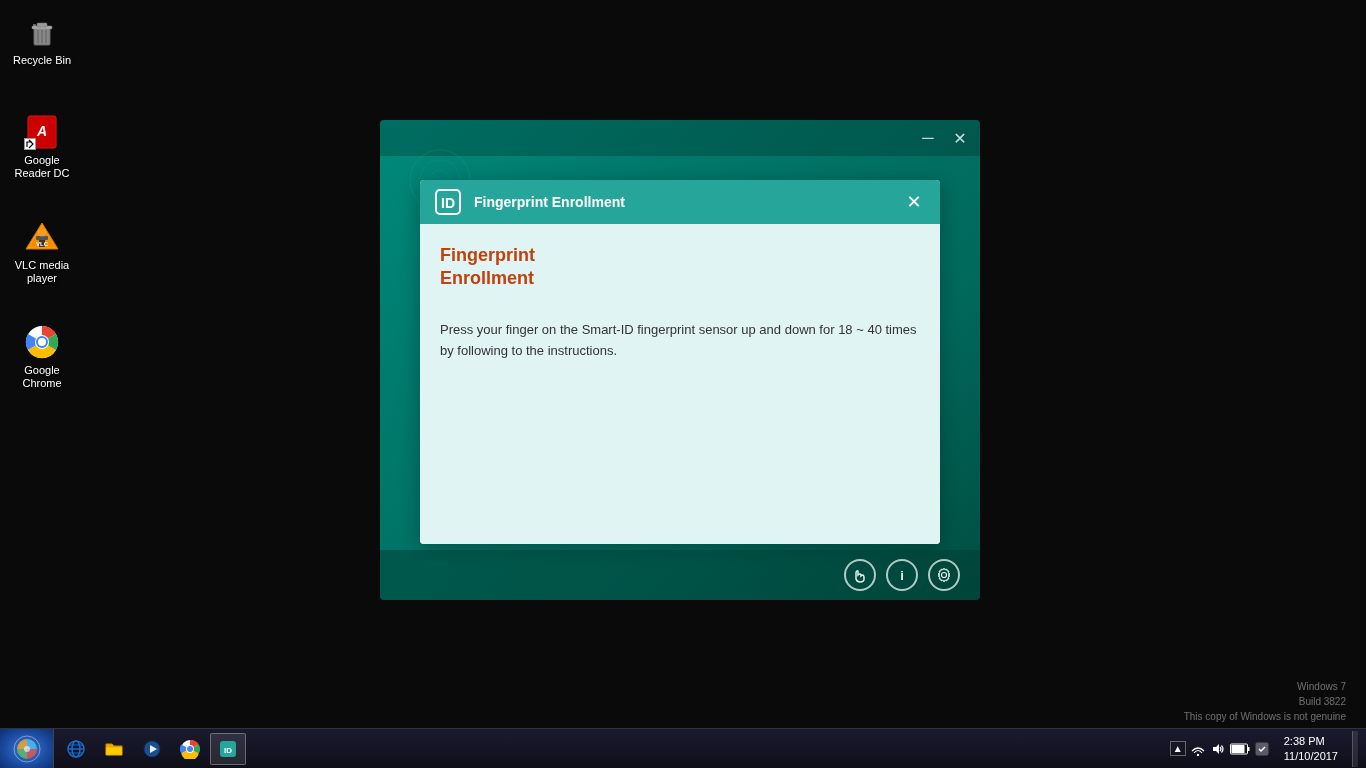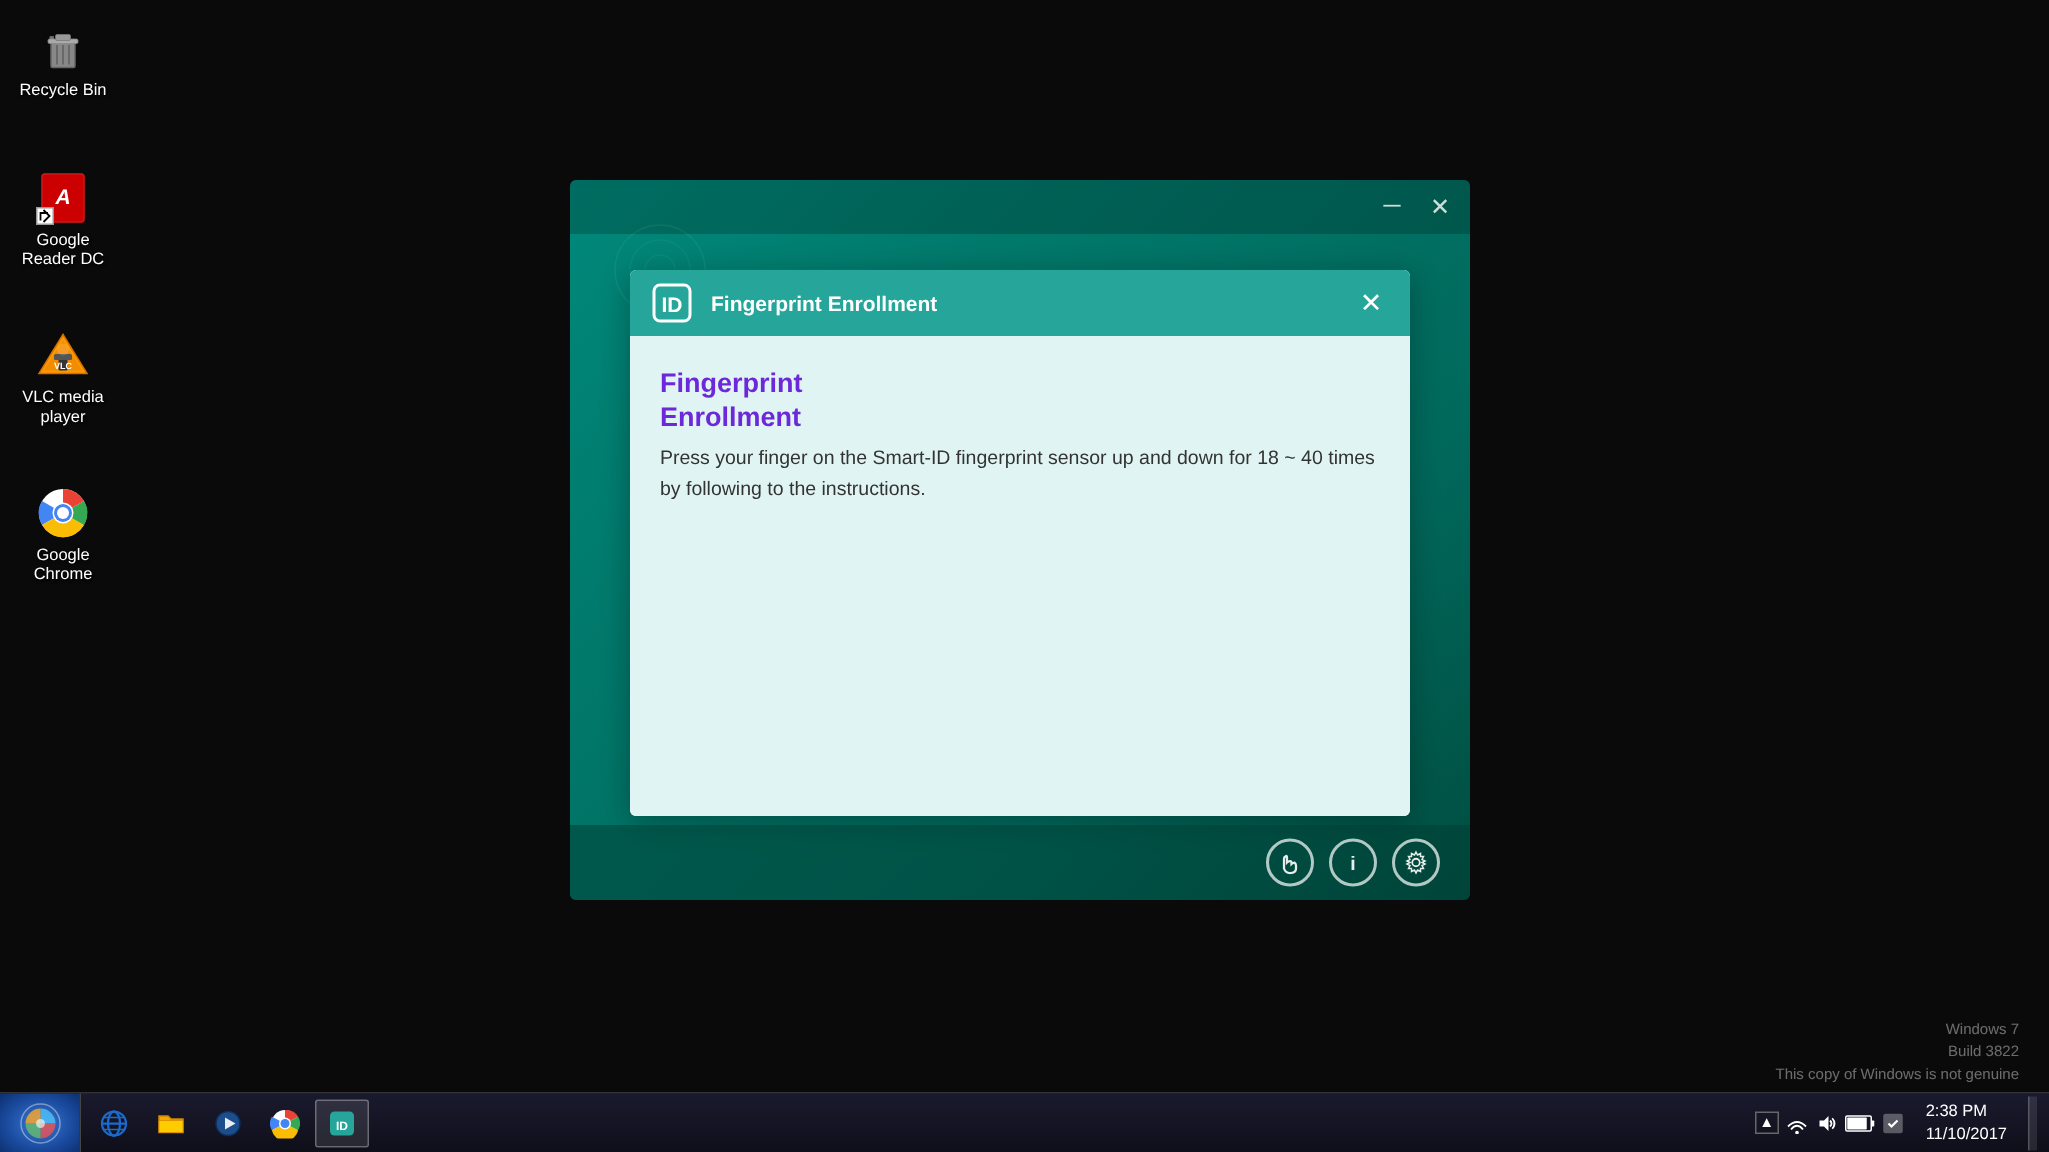--- a/index.html
+++ b/index.html
@@ -276,22 +276,22 @@
     }
 
     
     .fp-text-area {
       flex: 1;
     }
 
     .fp-enrollment-title {
       font-size: 18px;
       font-weight: 700;
-      color: #6d28d9;
-      margin-bottom: 4px;
+      color: #c2410c;
+      margin-bottom: 29px;
       line-height: 1.3;
     }
 
     .fp-enrollment-desc {
       font-size: 13px;
       color: #333;
       line-height: 1.6;
       margin-bottom: 12px;
     }
 

